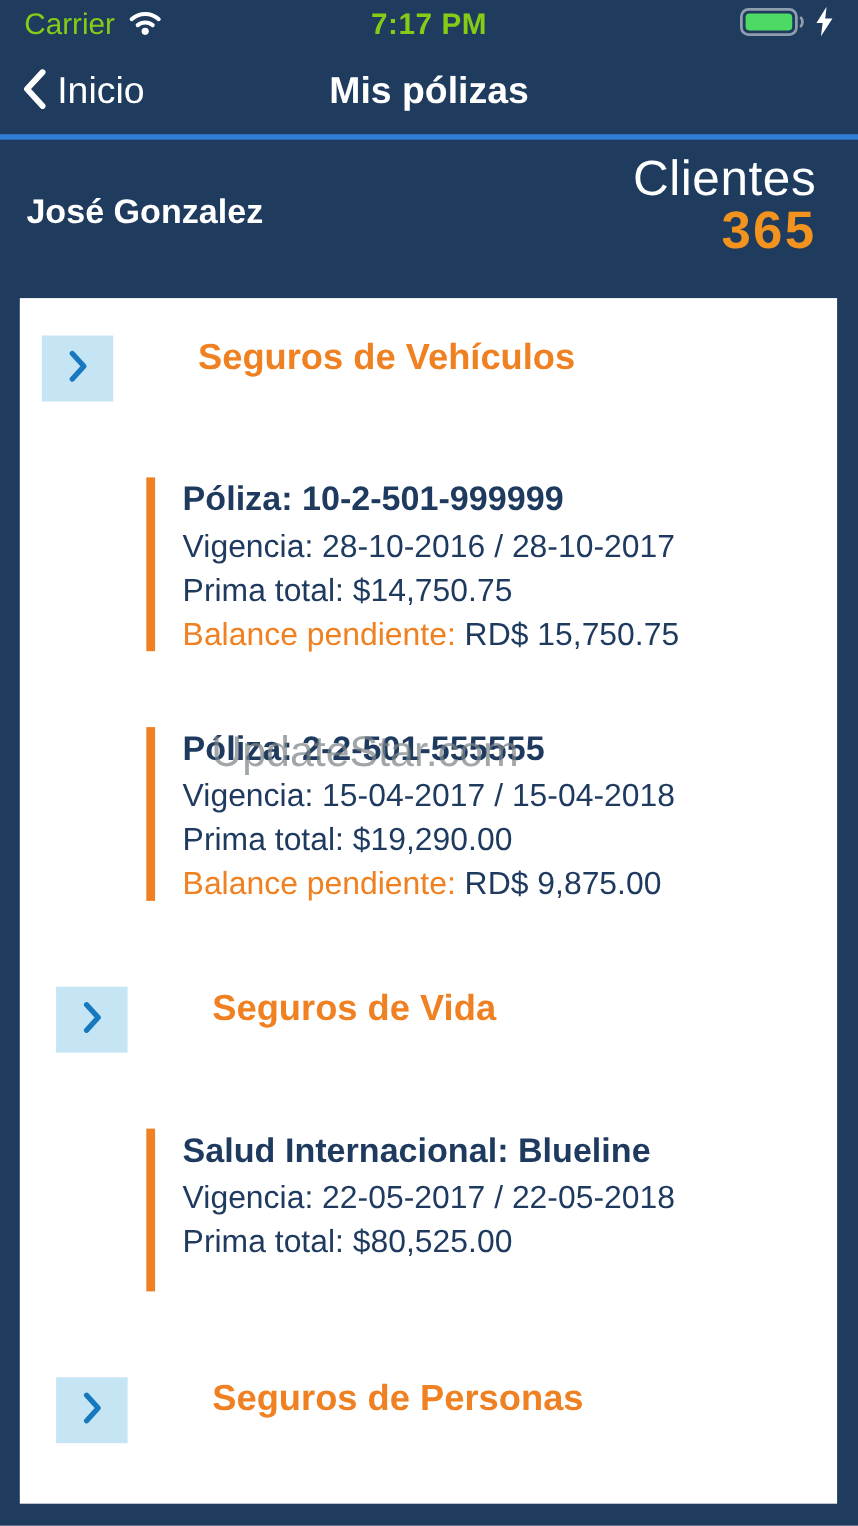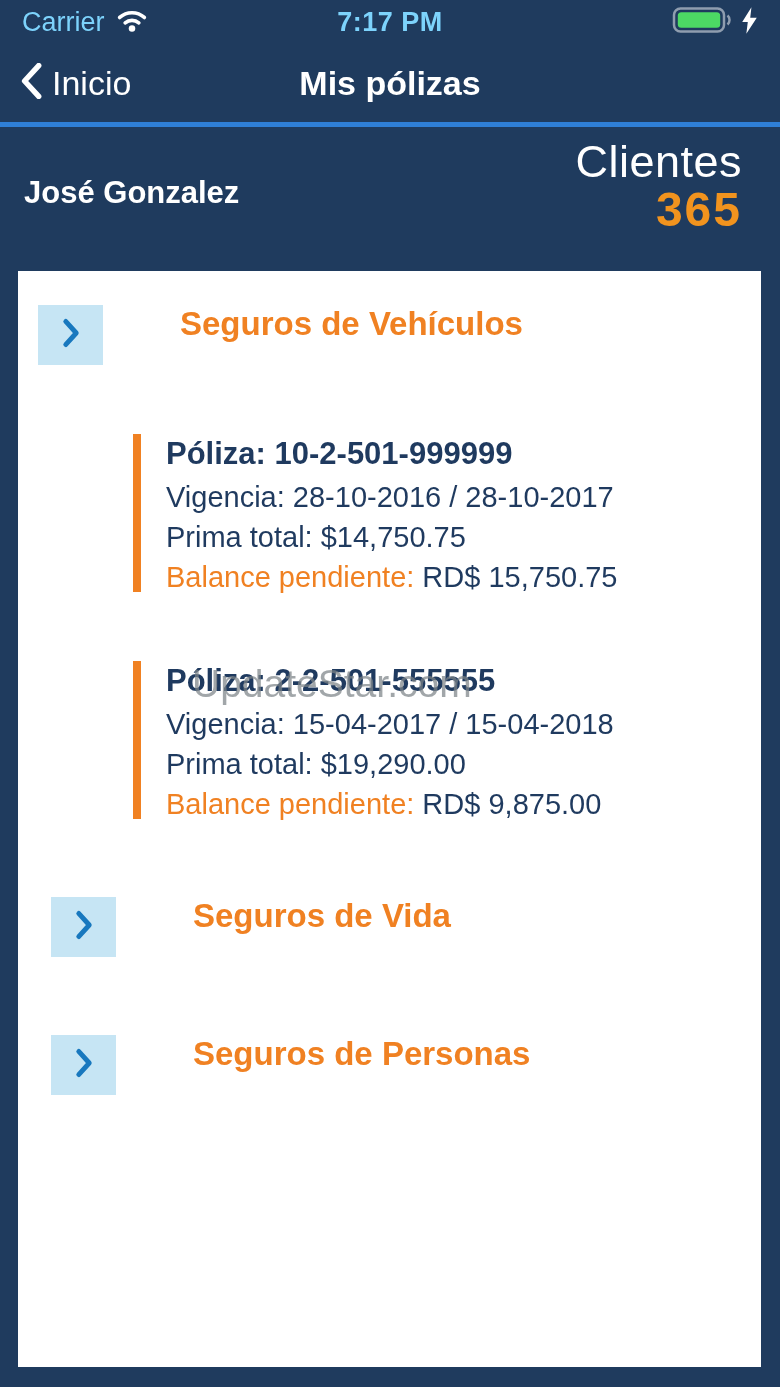--- a/index.html
+++ b/index.html
@@ -17,21 +17,21 @@
   body{
     position:relative;
     background:var(--navy);
     font-family:"Liberation Sans","DejaVu Sans",sans-serif;
     overflow:hidden;
     -webkit-font-smoothing:antialiased;
   }
   
   .status-bar{
     height:44px;display:flex;align-items:center;
-    padding:0 22px;color:#7dd3fc;position:relative;
+    padding:0 22px;color:#84cc16;position:relative;
   }
   .sb-left{display:flex;align-items:center;gap:10px;flex:1;}
   .carrier{font-size:27px;}
   .sb-time{
     position:absolute;left:50%;transform:translateX(-50%);
     font-size:27px;font-weight:700;letter-spacing:.5px;
   }
   .sb-right{display:flex;align-items:center;gap:7px;}
   
   .nav-bar{height:78px;position:relative;display:flex;align-items:center;color:#fff;}
@@ -164,20 +164,26 @@
     <div class="expand-button">
       <span>
         <svg width="26" height="40" viewBox="0 0 24 38" fill="none">
           <path d="M7 8 L17 19 L7 30" stroke="#1878be" stroke-width="4.6" stroke-linecap="round" stroke-linejoin="round"></path>
         </svg>
       </span>
     </div>
     <span class="section-title">Seguros de Vida</span>
   </div>
 
+  <div class="policy policy--no-balance">
+    <div class="policy-title">Salud Internacional: Blueline</div>
+    <div class="policy-line">Vigencia: 22-05-2017 / 22-05-2018</div>
+    <div class="policy-line">Prima total: $80,525.00</div>
+
+  </div>
 
   <div class="section-header">
     <div class="expand-button">
       <span>
         <svg width="26" height="40" viewBox="0 0 24 38" fill="none">
           <path d="M7 8 L17 19 L7 30" stroke="#1878be" stroke-width="4.6" stroke-linecap="round" stroke-linejoin="round"></path>
         </svg>
       </span>
     </div>
     <span class="section-title">Seguros de Personas</span>

